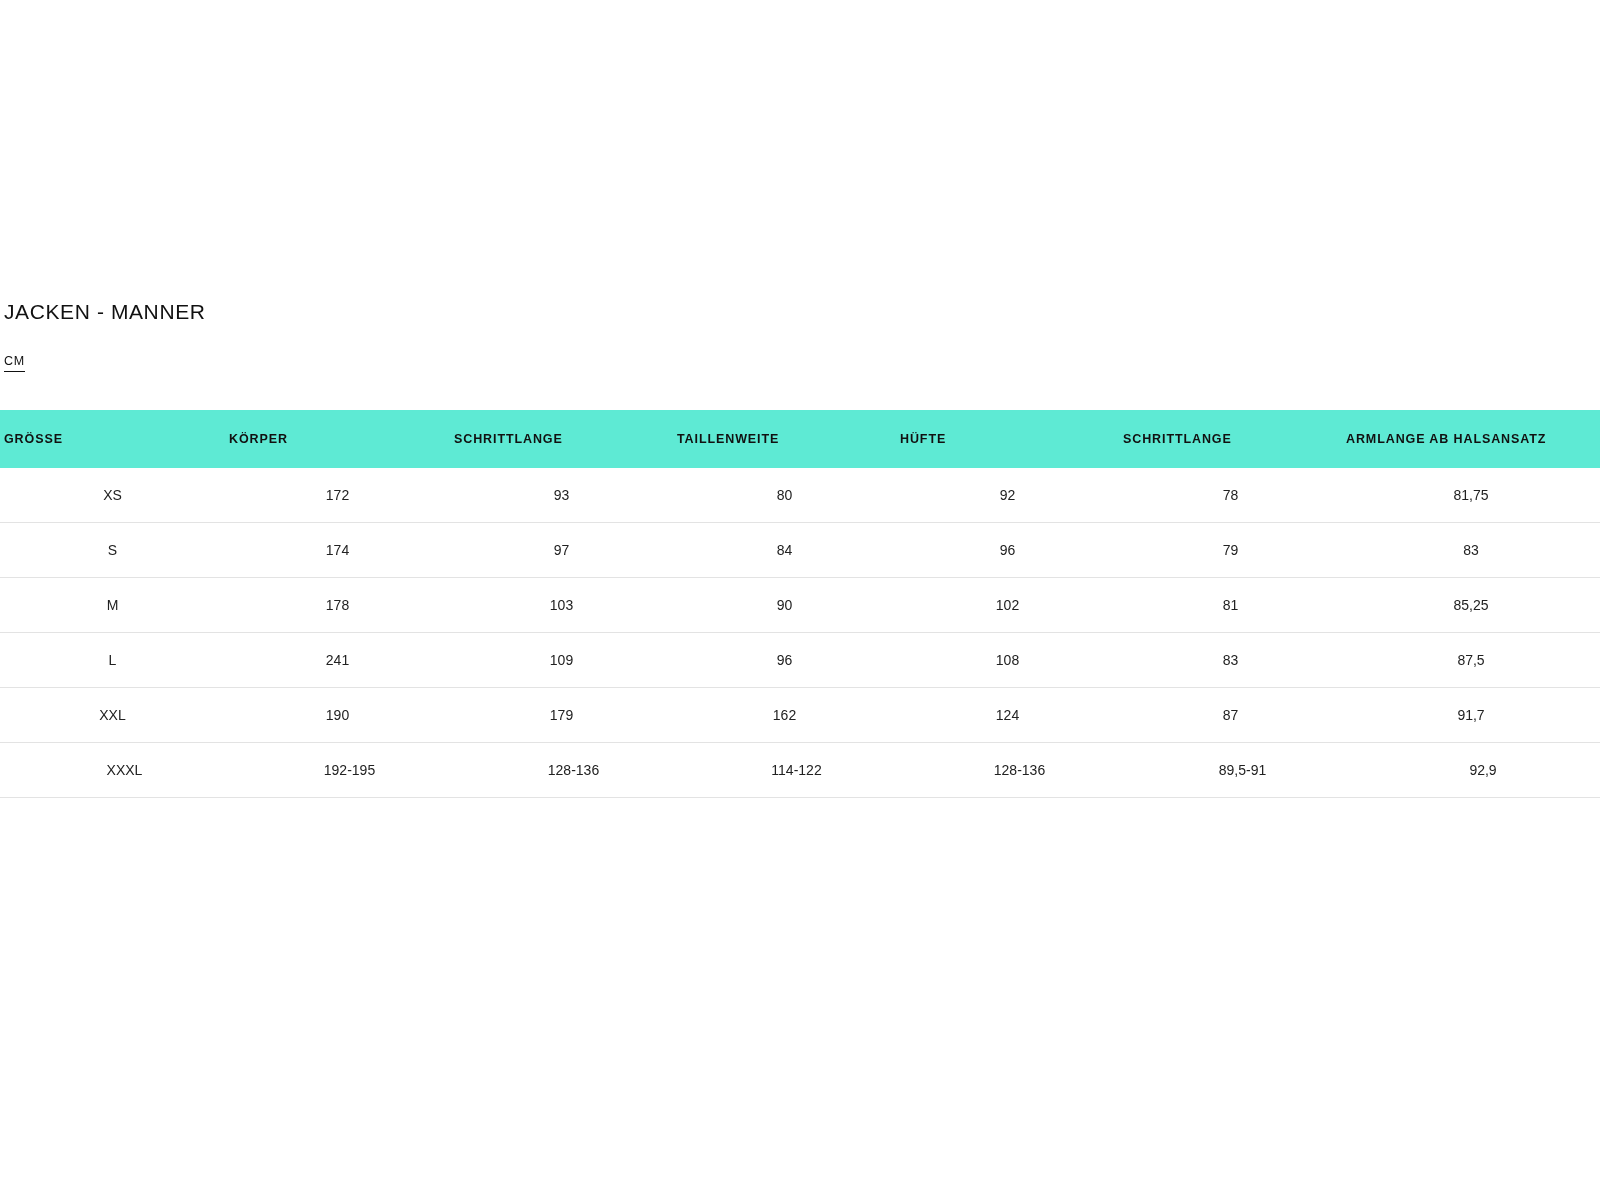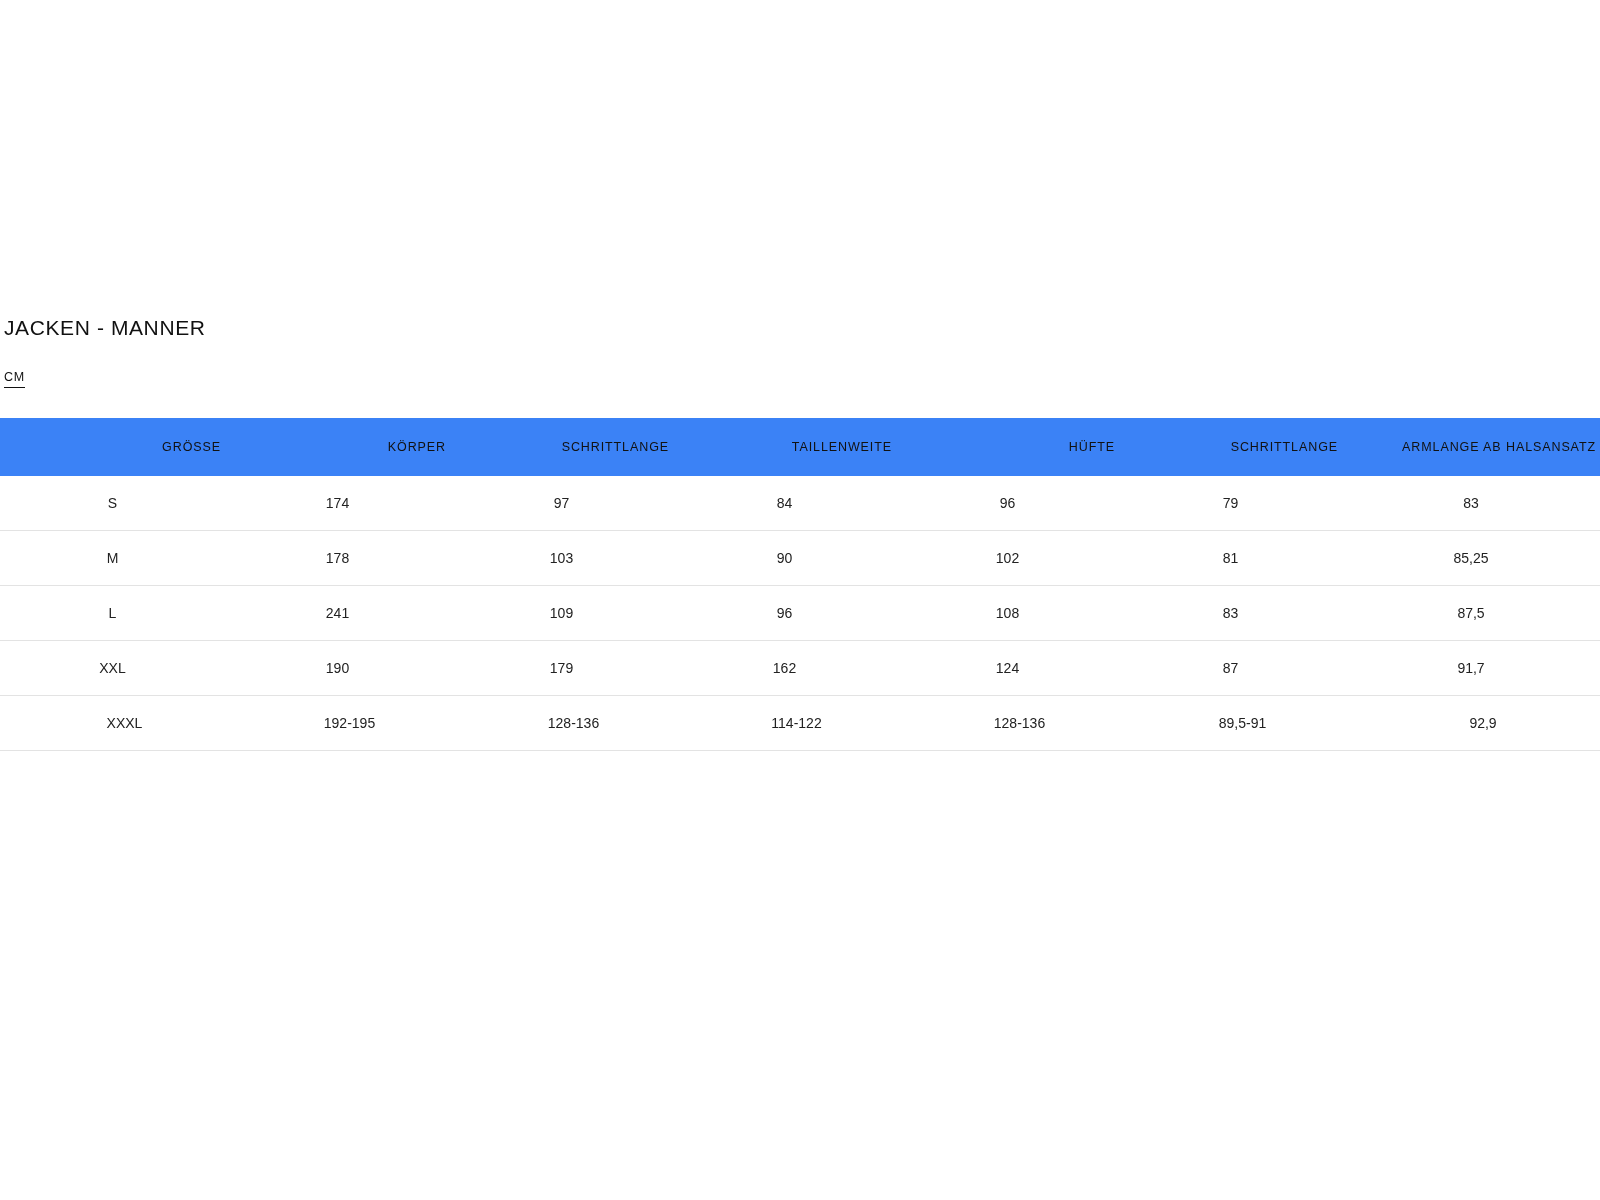--- a/index.html
+++ b/index.html
@@ -24,48 +24,48 @@
     top: 300px;
     left: 0;
     width: 1600px;
   }
   .chart-title {
     font-size: 21px;
     letter-spacing: 0.6px;
     font-weight: 400;
     color: #111111;
     padding-left: 4px;
-    margin: 16px 0 28px 0;
+    margin: 0 0 28px 0;
     line-height: 1.1;
   }
   .unit-row {
     padding-left: 4px;
-    margin-bottom: 30px;
+    margin-bottom: 38px;
   }
   .unit-tab {
     display: inline-block;
     font-size: 12.5px;
     letter-spacing: 0.8px;
     color: #111111;
     border-bottom: 1.5px solid #111111;
     padding-bottom: 3px;
     cursor: pointer;
   }
   table.size-table {
     border-collapse: collapse;
     width: 1600px;
     table-layout: fixed;
   }
   table.size-table thead th {
-    background: #3b82f6;
+    background: #5eead4;
     font-size: 12.5px;
-    font-weight: 400;
+    font-weight: 700;
     letter-spacing: 0.9px;
     color: #111111;
-    text-align: right;
+    text-align: left;
     padding: 22px 4px;
     border: none;
   }
   table.size-table tbody td {
     font-size: 14px;
     font-weight: 400;
     color: #222222;
     text-align: center;
     padding: 19px 4px;
     border-top: 1px solid #e3e3e3;
@@ -114,20 +114,29 @@
           <th>KÖRPER</th>
           <th>SCHRITTLANGE</th>
           <th>TAILLENWEITE</th>
           <th>HÜFTE</th>
           <th>SCHRITTLANGE</th>
           <th>ARMLANGE AB HALSANSATZ</th>
         </tr>
       </thead>
       <tbody>
         <tr>
+          <td>XS</td>
+          <td>172</td>
+          <td>93</td>
+          <td>80</td>
+          <td>92</td>
+          <td>78</td>
+          <td>81,75</td>
+        </tr>
+        <tr>
           <td>S</td>
           <td>174</td>
           <td>97</td>
           <td>84</td>
           <td>96</td>
           <td>79</td>
           <td>83</td>
         </tr>
         <tr>
           <td>M</td>

